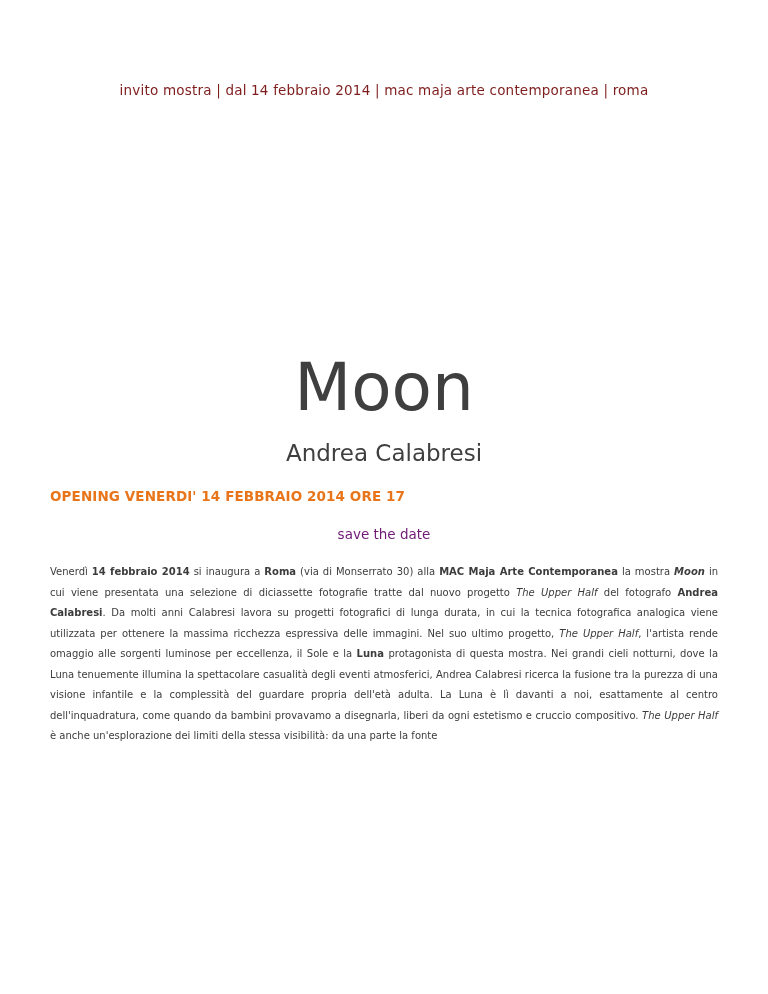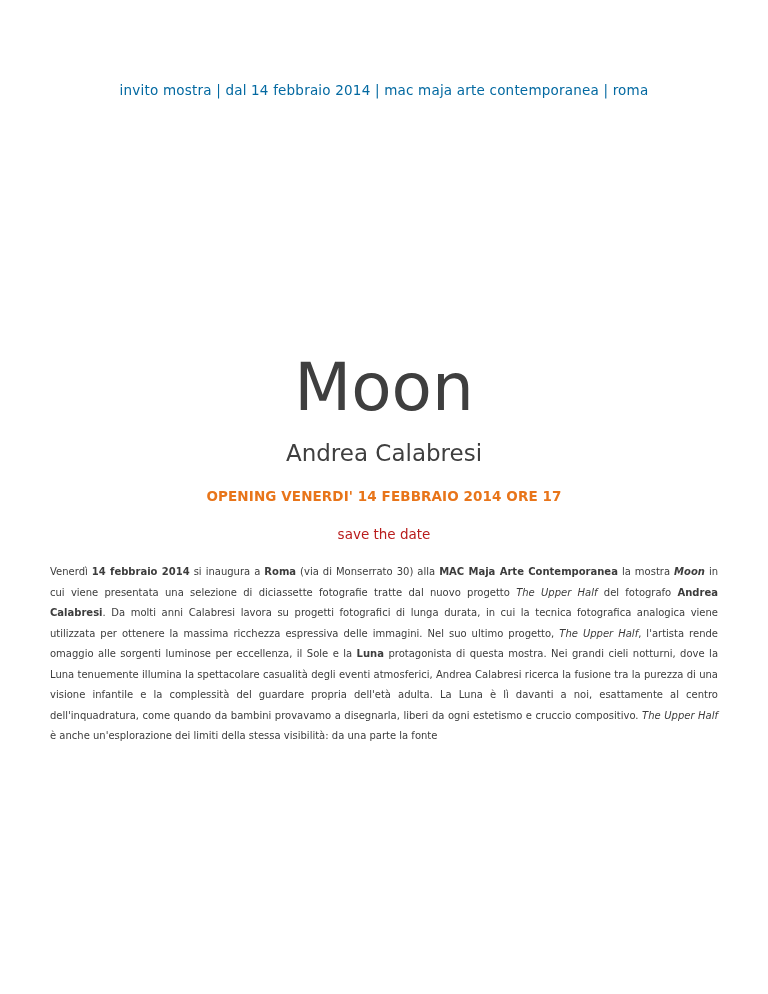--- a/index.html
+++ b/index.html
@@ -18,21 +18,21 @@
     position: relative;
     width: 768px;
     height: 994px;
     box-sizing: border-box;
     padding: 0 50px;
   }
   .header-line {
     margin-top: 82px;
     text-align: center;
     font-size: 13.5px;
-    color: #0369a1;
+    color: #7f1d1d;
     letter-spacing: 0.2px;
     font-family: "DejaVu Sans", sans-serif;
   }
   .spacer {
     height: 255px;
   }
   .title {
     text-align: center;
     font-size: 66px;
     line-height: 1.05;
@@ -42,31 +42,31 @@
     font-family: "DejaVu Sans", sans-serif;
   }
   .artist {
     text-align: center;
     font-size: 23px;
     color: #3f3f3f;
     margin-top: 18px;
     font-weight: 400;
   }
   .opening {
-    text-align: center;
+    text-align: left;
     font-size: 13.5px;
     font-weight: bold;
     color: #e8751a;
     margin-top: 22px;
     letter-spacing: 0.1px;
   }
   .savedate {
     text-align: center;
     font-size: 13.5px;
-    color: #b91c1c;
+    color: #701a75;
     margin-top: 22px;
   }
   .body-text {
     margin-top: 20px;
     font-size: 10px;
     line-height: 2.05;
     text-align: justify;
     color: #3c3c3c;
     hyphens: none;
   }

